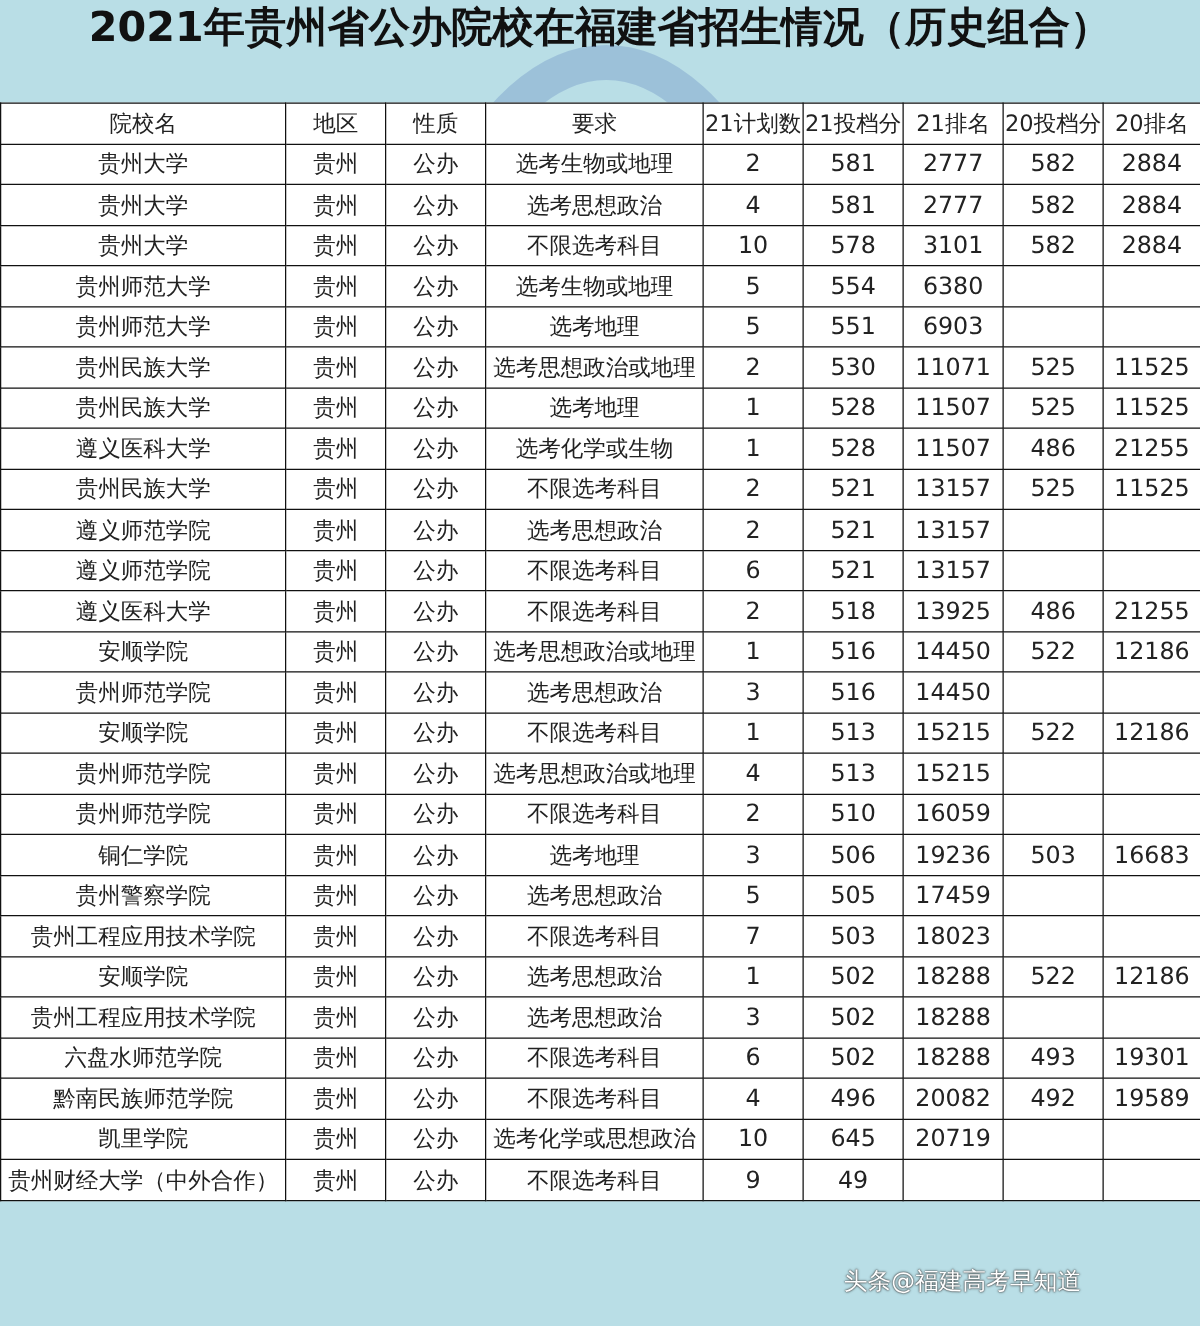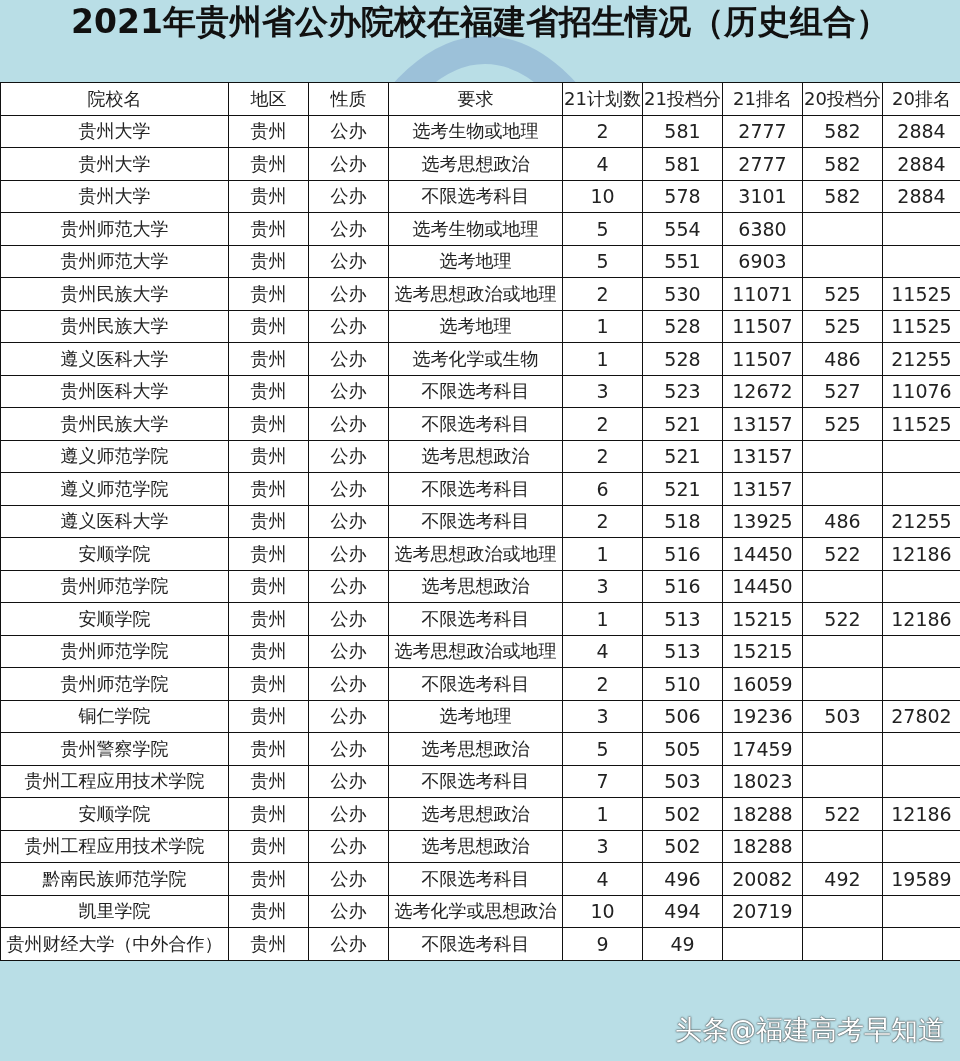--- a/index.html
+++ b/index.html
@@ -40,21 +40,21 @@
   .watermark {
     position: absolute; left: 285px; top: 0px; width: 400px; height: 900px;
     pointer-events: none; opacity: 0.22;
   }
   .footer-band {
     position: absolute; left: 0; top: 1037px; width: 960px; height: 24px;
     background: #b9dee6;
   }
   .credit {
     position: absolute; left: 675px; top: 1012px;
-    font-size: 27px; color: #fff;
+    font-size: 19px; color: #fff;
     text-shadow: 0 0 2px #333, 0 0 1px #333;
     white-space: nowrap;
   }
 </style>
 </head>
 <body>
 
 <div class="title-band">
   <h1>2021年贵州省公办院校在福建省招生情况（历史组合）</h1>
 </div>
@@ -174,31 +174,20 @@
           <td>贵州</td>
           <td>公办</td>
           <td>选考化学或生物</td>
           <td class="num">1</td>
           <td class="num">528</td>
           <td class="num">11507</td>
           <td class="num">486</td>
           <td class="num">21255</td>
         </tr>
         <tr>
-          <td>贵州医科大学</td>
-          <td>贵州</td>
-          <td>公办</td>
-          <td>不限选考科目</td>
-          <td class="num">3</td>
-          <td class="num">523</td>
-          <td class="num">12672</td>
-          <td class="num">527</td>
-          <td class="num">11076</td>
-        </tr>
-        <tr>
           <td>贵州民族大学</td>
           <td>贵州</td>
           <td>公办</td>
           <td>不限选考科目</td>
           <td class="num">2</td>
           <td class="num">521</td>
           <td class="num">13157</td>
           <td class="num">525</td>
           <td class="num">11525</td>
         </tr>
@@ -292,21 +281,21 @@
         </tr>
         <tr>
           <td>铜仁学院</td>
           <td>贵州</td>
           <td>公办</td>
           <td>选考地理</td>
           <td class="num">3</td>
           <td class="num">506</td>
           <td class="num">19236</td>
           <td class="num">503</td>
-          <td class="num">27802</td>
+          <td class="num">16683</td>
         </tr>
         <tr>
           <td>贵州警察学院</td>
           <td>贵州</td>
           <td>公办</td>
           <td>选考思想政治</td>
           <td class="num">5</td>
           <td class="num">505</td>
           <td class="num">17459</td>
           <td class="num"></td>
@@ -337,39 +326,50 @@
         <tr>
           <td>贵州工程应用技术学院</td>
           <td>贵州</td>
           <td>公办</td>
           <td>选考思想政治</td>
           <td class="num">3</td>
           <td class="num">502</td>
           <td class="num">18288</td>
           <td class="num"></td>
           <td class="num"></td>
+        </tr>
+        <tr>
+          <td>六盘水师范学院</td>
+          <td>贵州</td>
+          <td>公办</td>
+          <td>不限选考科目</td>
+          <td class="num">6</td>
+          <td class="num">502</td>
+          <td class="num">18288</td>
+          <td class="num">493</td>
+          <td class="num">19301</td>
         </tr>
         <tr>
           <td>黔南民族师范学院</td>
           <td>贵州</td>
           <td>公办</td>
           <td>不限选考科目</td>
           <td class="num">4</td>
           <td class="num">496</td>
           <td class="num">20082</td>
           <td class="num">492</td>
           <td class="num">19589</td>
         </tr>
         <tr>
           <td>凯里学院</td>
           <td>贵州</td>
           <td>公办</td>
           <td>选考化学或思想政治</td>
           <td class="num">10</td>
-          <td class="num">494</td>
+          <td class="num">645</td>
           <td class="num">20719</td>
           <td class="num"></td>
           <td class="num"></td>
         </tr>
         <tr>
           <td>贵州财经大学（中外合作）</td>
           <td>贵州</td>
           <td>公办</td>
           <td>不限选考科目</td>
           <td class="num">9</td>

